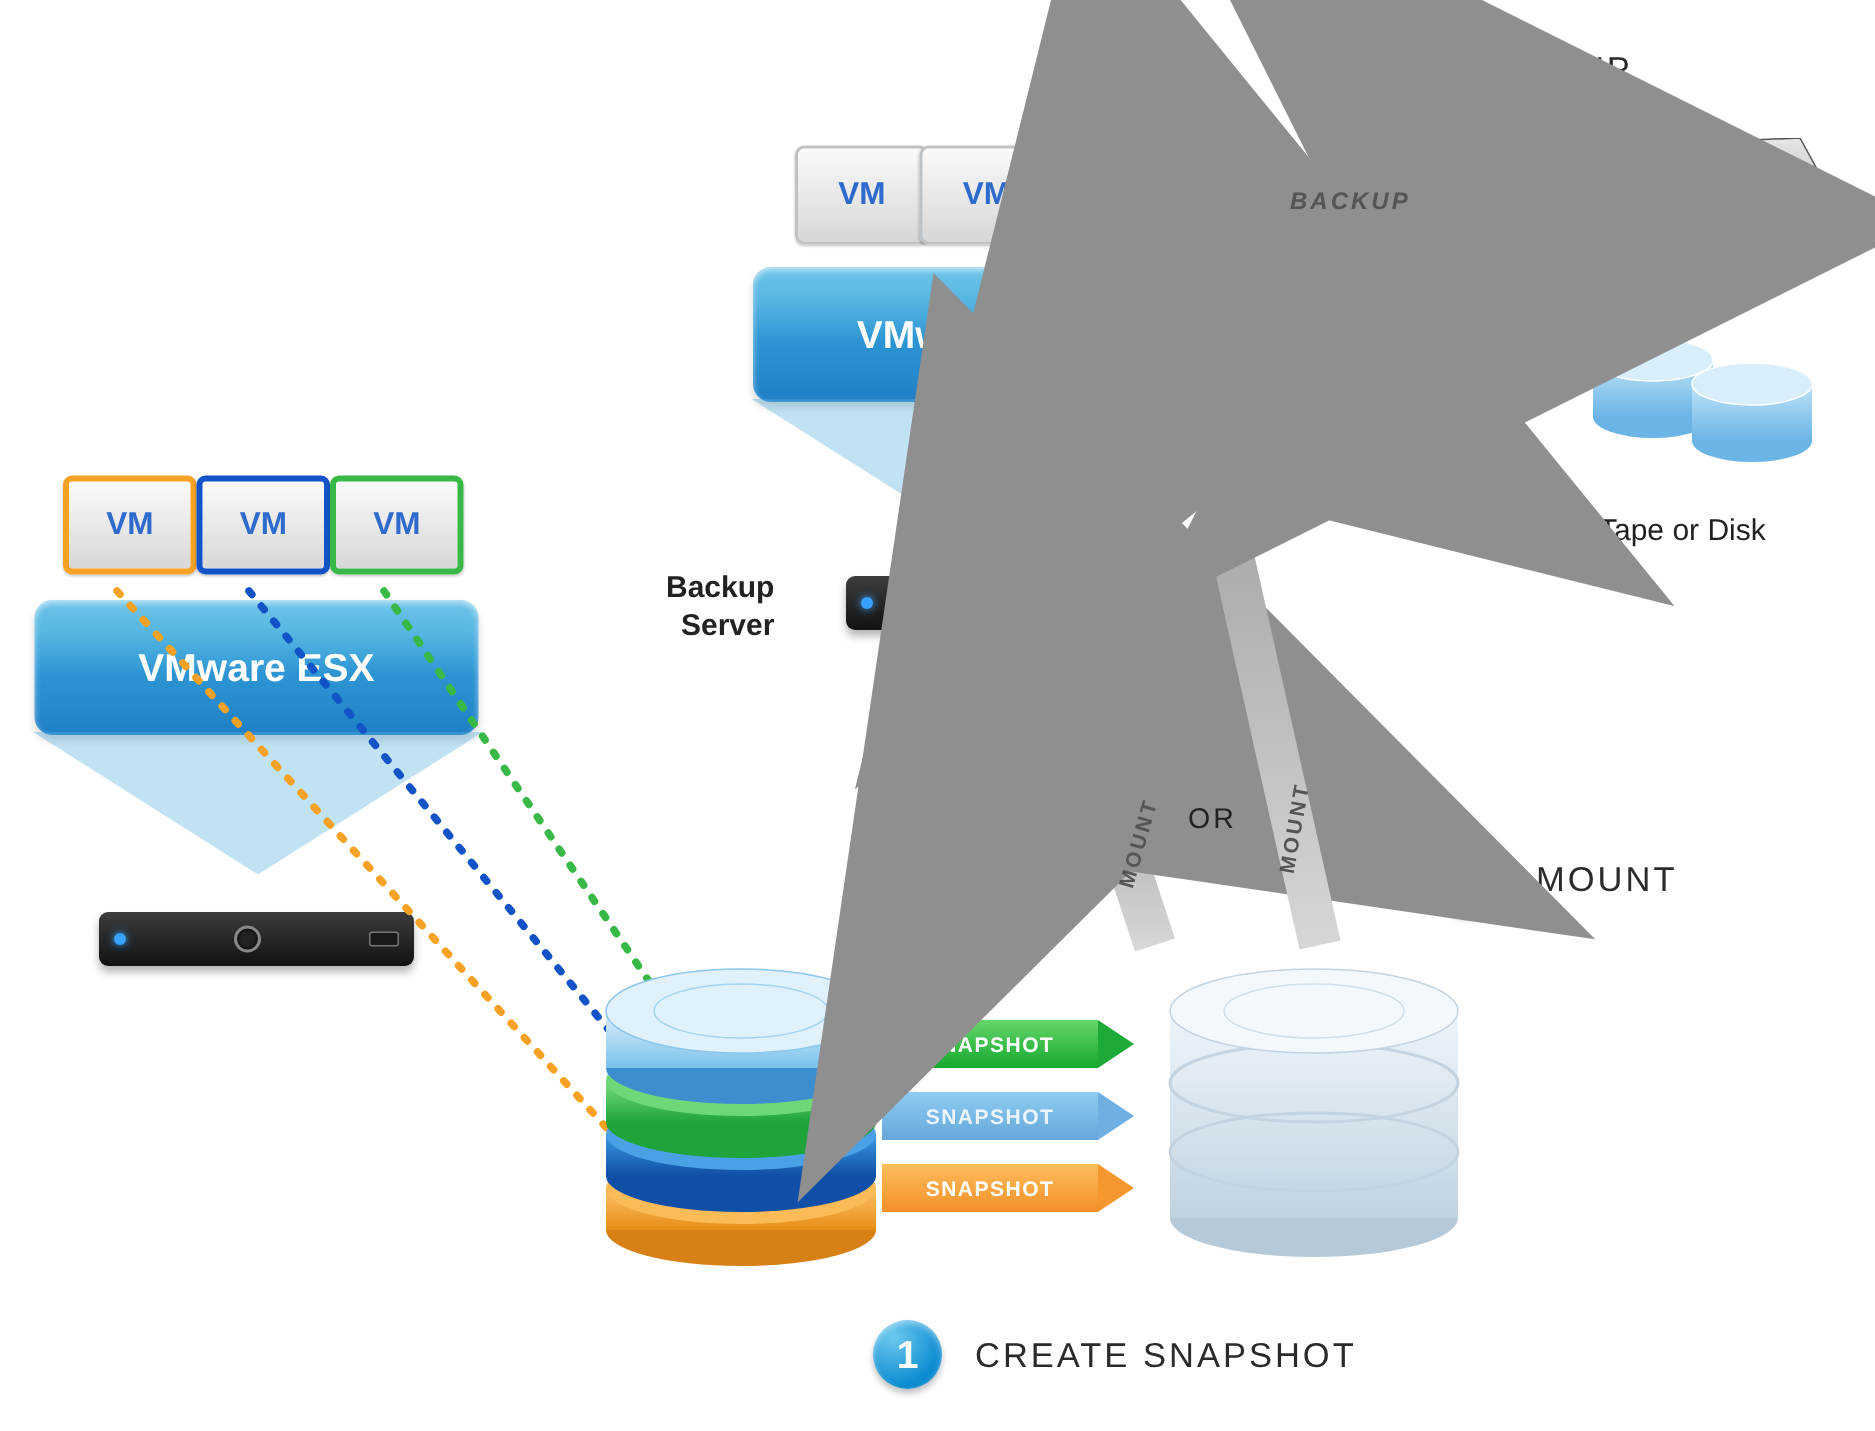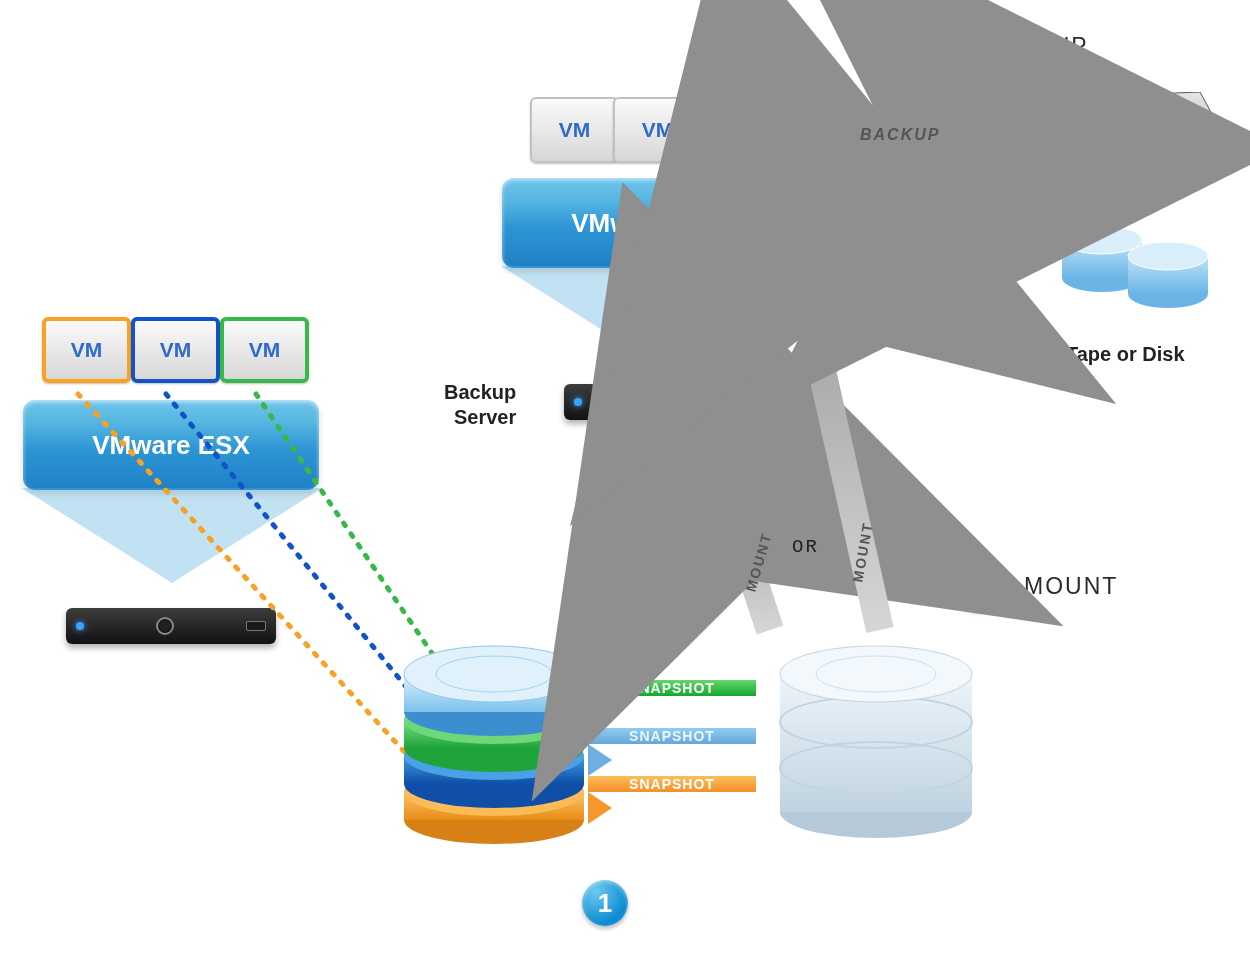--- a/index.html
+++ b/index.html
@@ -32,30 +32,30 @@
   .srv-disc{ width:18px; height:18px; border-radius:50%; background:#222; border:2px solid #888; box-shadow:inset 0 0 3px #000;}
   .srv-slot{ width:20px; height:10px; border:1px solid #777; border-radius:2px; background:#1a1a1a;}
 
   
   .step-badge { width:46px; height:46px; border-radius:50%;
                 background: radial-gradient(circle at 30% 25%, #6cc9ee, #0b8bd1 70%);
                 color:#fff; font-weight:700; display:flex; align-items:center; justify-content:center;
                 font-size:26px; box-shadow:0 3px 4px rgba(0,0,0,.25), inset 0 2px 4px rgba(255,255,255,.5); }
   .step-text { font-size:23px; font-weight:500; letter-spacing:2px; color:#2b2b2b; }
 
-  .snap-arrow { height:32px; width:168px; display:flex; align-items:stretch;flex-direction:column; }
+  .snap-arrow { height:32px; width:168px; display:flex; align-items:stretch; }
   .snap-body  { flex:1; display:flex; align-items:center; justify-content:center; color:#fff;
                 font-size:14px; font-weight:700; letter-spacing:1px; }
   .snap-head  { width:0; height:0; border-top:16px solid transparent; border-bottom:16px solid transparent; }
   .green .snap-body{ background: linear-gradient(#66d66a,#14a82e);} .green .snap-head{ border-left:24px solid #1eaa38;}
   .blue  .snap-body{ background: linear-gradient(rgba(94,183,236,.7),rgba(37,130,203,.7)); color:rgba(255,255,255,.85);}
   .blue  .snap-head{ border-left:24px solid rgba(48,140,212,.7);}
   .orange .snap-body{ background: linear-gradient(#fdbd5b,#f3902a);} .orange .snap-head{ border-left:24px solid #f5972e;}
 
-  .label { font-size:20px; color:#222; font-weight:700; text-align:center; line-height:1.25; }
+  .label { font-size:20px; color:#222; font-weight:400; text-align:center; line-height:1.25; }
   .or-text { font-size:19px; letter-spacing:2px; color:#222; }
 
   .mount-text { font-size:14px; font-weight:700; letter-spacing:2px; color:#555; }
 </style>
 </head>
 <body>
 
 <div class="canvas">
 
   <div class="abs vm b-orange" style="left:42px;  top:317px;">
@@ -148,20 +148,21 @@
   <div class="abs label" style="left:1066px; top:342px;">Tape or Disk</div>
 
   <div class="abs step-badge" style="left:956px; top:564px;">
       <span>2</span>
     </div>
   <div class="abs step-text" style="left:1024px; top:573px;">MOUNT</div>
 
   <div class="abs step-badge" style="left:582px; top:880px;">
       <span>1</span>
     </div>
+  <div class="abs step-text" style="left:650px; top:890px;">CREATE SNAPSHOT</div>
 
   <svg class="abs" style="left:396px; top:634px;" width="196" height="210">
     <defs>
       <linearGradient id="t1" x1="0" x2="0" y1="0" y2="1">
           <stop offset="0" stop-color="#dff0fb"></stop>
           <stop offset="1" stop-color="#7ac2ec"></stop>
         </linearGradient>
       <linearGradient id="gG" x1="0" x2="0" y1="0" y2="1">
           <stop offset="0" stop-color="#7adf84"></stop>
           <stop offset="1" stop-color="#1ea43a"></stop>
@@ -235,17 +236,17 @@
 
     <path d="M 770 630 L 710 448" stroke="url(#ga)" stroke-width="28" marker-end="url(#ah)"></path>
 
     <path d="M 880 630 L 782 192" stroke="url(#ga)" stroke-width="28" marker-end="url(#ah)"></path>
 
     <path d="M 790 148 L 1024 148" stroke="url(#ga)" stroke-width="26" marker-end="url(#ah)"></path>
   </svg>
 
   <div class="abs mount-text" style="left:728px; top:554px; transform: rotate(-74deg);">MOUNT</div>
   <div class="abs mount-text" style="left:832px; top:544px; transform: rotate(-80deg);">MOUNT</div>
-  <div class="abs or-text" style="left:792px; top:536px;font-family:Liberation Mono, monospace;">OR</div>
+  <div class="abs or-text" style="left:792px; top:536px;">OR</div>
 
   <div class="abs mount-text" style="left:860px; top:126px; font-style:italic; font-size:16px;">BACKUP</div>
 
 </div>
 
 </body></html>

